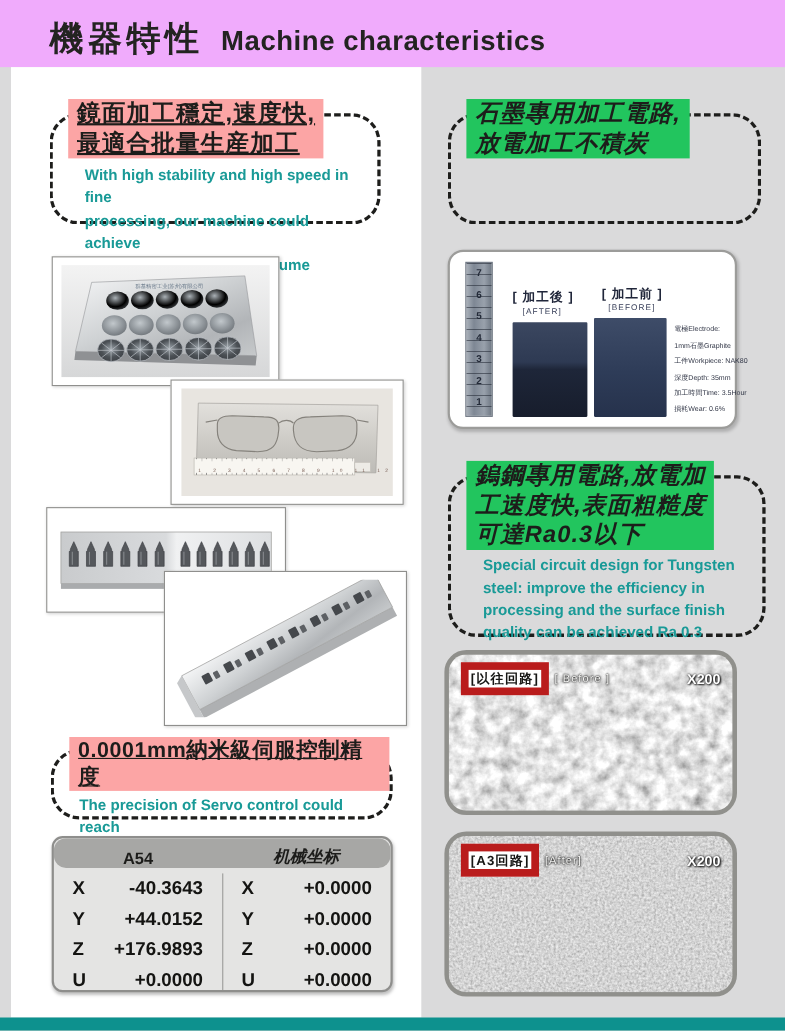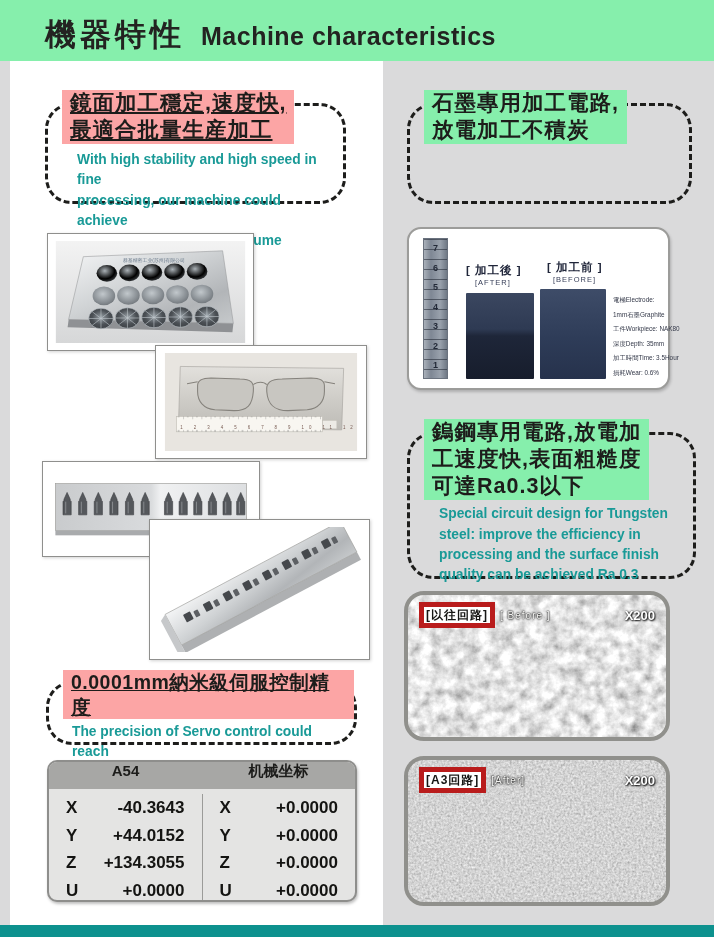--- a/index.html
+++ b/index.html
@@ -3,35 +3,35 @@
 <meta charset="utf-8">
 <style>
   html,body{margin:0;padding:0;}
   body{
     width:714px;height:937px;position:relative;overflow:hidden;
     background:#dadadb;
     font-family:"Liberation Sans","DejaVu Sans",sans-serif;
     -webkit-font-smoothing:antialiased;
   }
   
-  .header{position:absolute;left:0;top:0;width:714px;height:61px;background:#86efac;}
+  .header{position:absolute;left:0;top:0;width:714px;height:61px;background:#f0abfc;}
   .header-inner{display:flex;align-items:baseline;gap:16px;padding:14px 0 0 45px;}
   .title-zh{font-size:31px;font-weight:bold;color:#232321;letter-spacing:4px;}
   .title-en{font-size:25px;font-weight:bold;color:#232321;letter-spacing:0.5px;}
   
   .left-panel{position:absolute;left:10px;top:61px;width:373px;height:864px;background:#ffffff;}
   .accent-bar{position:absolute;left:0;top:925px;width:714px;height:12px;background:#0d918e;}
   
   .dbox{position:absolute;border:3px dashed #1d1d1b;border-radius:26px;box-sizing:border-box;}
   .dhead{
     display:inline-block;position:relative;margin-left:14px;padding:0 8px;
     font-weight:bold;color:#1d1d1b;white-space:pre-line;line-height:1.26;letter-spacing:1px;
   }
   .dbox-l .dhead{background:#fca5a5;text-decoration:underline;}
-  .dbox-r .dhead{background:#86efac;}
+  .dbox-r .dhead{background:#22c55e;font-style:italic;}
   .den{
     color:#199a97;font-weight:bold;font-size:13.8px;line-height:1.47;
     margin:6px 8px 0 29px;white-space:pre-line;letter-spacing:0;
   }
   #box-l1{left:45px;top:103px;width:301px;height:101px;}
   #box-l1 .dhead{font-size:21.5px;margin-top:-16px;}
   #box-r1{left:407px;top:103px;width:285px;height:101px;}
   #box-r1 .dhead{font-size:21.5px;margin-top:-16px;}
   #box-l2{left:46px;top:681px;width:311px;height:64px;}
   #box-l2 .dhead{font-size:19.5px;margin-top:-14px;letter-spacing:0.5px;}
@@ -80,21 +80,21 @@
   
   .micro{
     position:absolute;width:266px;height:150px;border-radius:20px;
     border:4px solid #90908c;overflow:hidden;background:#9b9b97;box-sizing:border-box;
   }
   #micro1{left:404px;top:591px;}
   #micro2{left:404px;top:756px;padding-left:32px;}
   .micro svg{position:absolute;left:0;top:0;width:100%;height:100%;}
   .micro-top{position:absolute;left:0;top:7px;width:100%;display:flex;align-items:center;padding:0 11px;box-sizing:border-box;}
   .mchip{background:#ffffff;color:#161614;font-weight:bold;font-size:12px;
-    padding:0 2px;line-height:16px;border:5px solid #b91c1c;letter-spacing:1px;white-space:nowrap;}
+    padding:0 2px;line-height:16px;border:7px solid #b91c1c;letter-spacing:1px;white-space:nowrap;}
   .mlab-en{margin-left:5px;color:#f4f4f2;font-size:10px;letter-spacing:1px;
     text-shadow:0 0 2px #000,0 0 2px #000;white-space:nowrap;}
   .mmag{margin-left:auto;color:#ffffff;font-weight:bold;font-size:13px;
     text-shadow:0 0 2px #000,1px 1px 2px #000;white-space:nowrap;}
 </style>
 </head>
 <body>
 
 <div class="header">
   <div class="header-inner">
@@ -267,37 +267,37 @@
   </svg>
 </div>
 
 <div class="dbox dbox-l" id="box-l2">
   <div class="dhead">0.0001mm納米級伺服控制精度</div>
   <div class="den">The precision of Servo control could reach
 nanometer(0.0001mm)</div>
 </div>
 
 <div class="ctable" style="position:absolute;left:47px;top:760px;width:310px;height:142px;background:#e4e4e3;border:2px solid #8e8e8c;border-radius:10px;overflow:hidden;box-sizing:border-box;box-shadow:1px 2px 3px rgba(0,0,0,.25);">
-  <div style="height:27px;background:#a7a7a5;display:flex;align-items:flex-start;">
+  <div style="height:27px;background:#a7a7a5;display:flex;align-items:flex-end;border-radius:11px;">
     <div style="flex:1;text-align:center;font-weight:bold;font-size:15px;color:#1c1c1a;">A54</div>
-    <div style="flex:1;text-align:center;font-weight:bold;font-size:15px;color:#1c1c1a;">机械坐标</div>
+    <div style="flex:1;text-align:center;font-weight:bold;font-size:15px;color:#1c1c1a;font-style:italic;">机械坐标</div>
   </div>
   <div style="display:flex;height:111px;padding:5px 0;">
     <div style="flex:1;display:flex;flex-direction:column;border-right:1.5px solid #9b9b99;">
       <div style="flex:1;display:flex;justify-content:space-between;align-items:center;padding:0 17px;font-weight:bold;font-size:17px;color:#141412;">
         <span>X</span>
         <span>-40.3643</span>
       </div>
       <div style="flex:1;display:flex;justify-content:space-between;align-items:center;padding:0 17px;font-weight:bold;font-size:17px;color:#141412;">
         <span>Y</span>
         <span>+44.0152</span>
       </div>
       <div style="flex:1;display:flex;justify-content:space-between;align-items:center;padding:0 17px;font-weight:bold;font-size:17px;color:#141412;">
         <span>Z</span>
-        <span>+134.3055</span>
+        <span>+176.9893</span>
       </div>
       <div style="flex:1;display:flex;justify-content:space-between;align-items:center;padding:0 17px;font-weight:bold;font-size:17px;color:#141412;">
         <span>U</span>
         <span>+0.0000</span>
       </div>
     </div>
     <div style="flex:1;display:flex;flex-direction:column;">
       <div style="flex:1;display:flex;justify-content:space-between;align-items:center;padding:0 17px;font-weight:bold;font-size:17px;color:#141412;">
         <span>X</span>
         <span>+0.0000</span>

